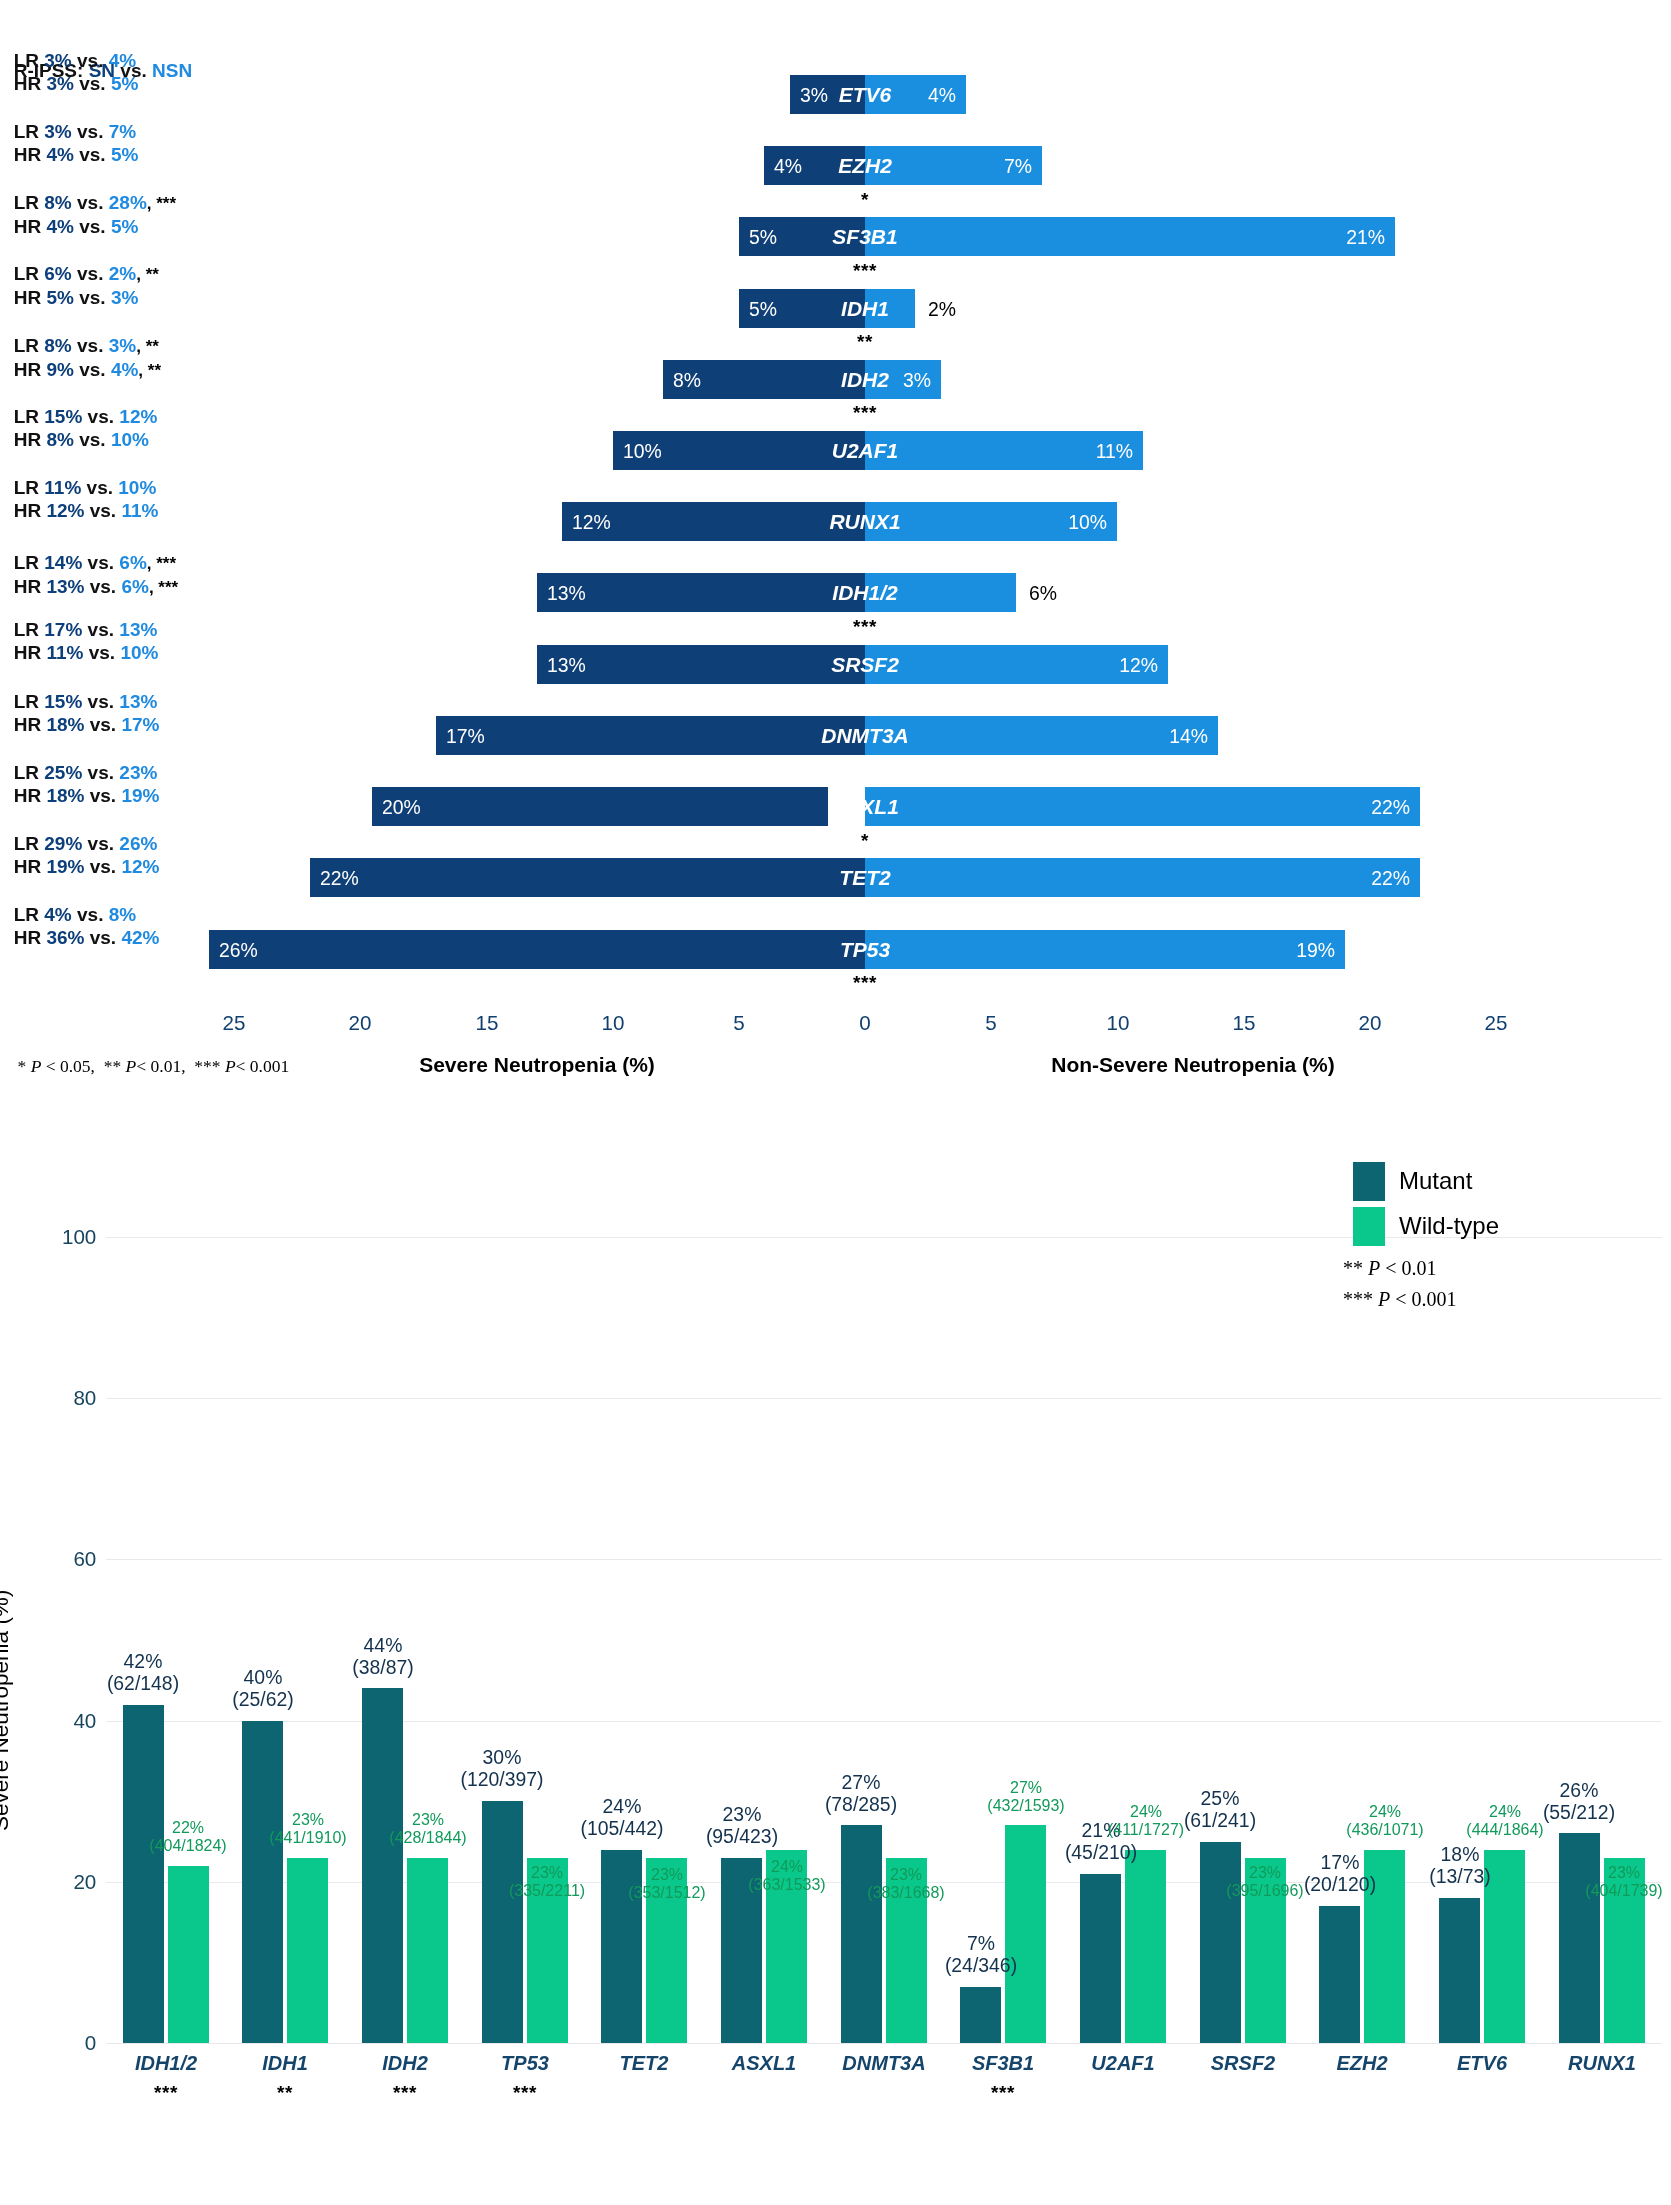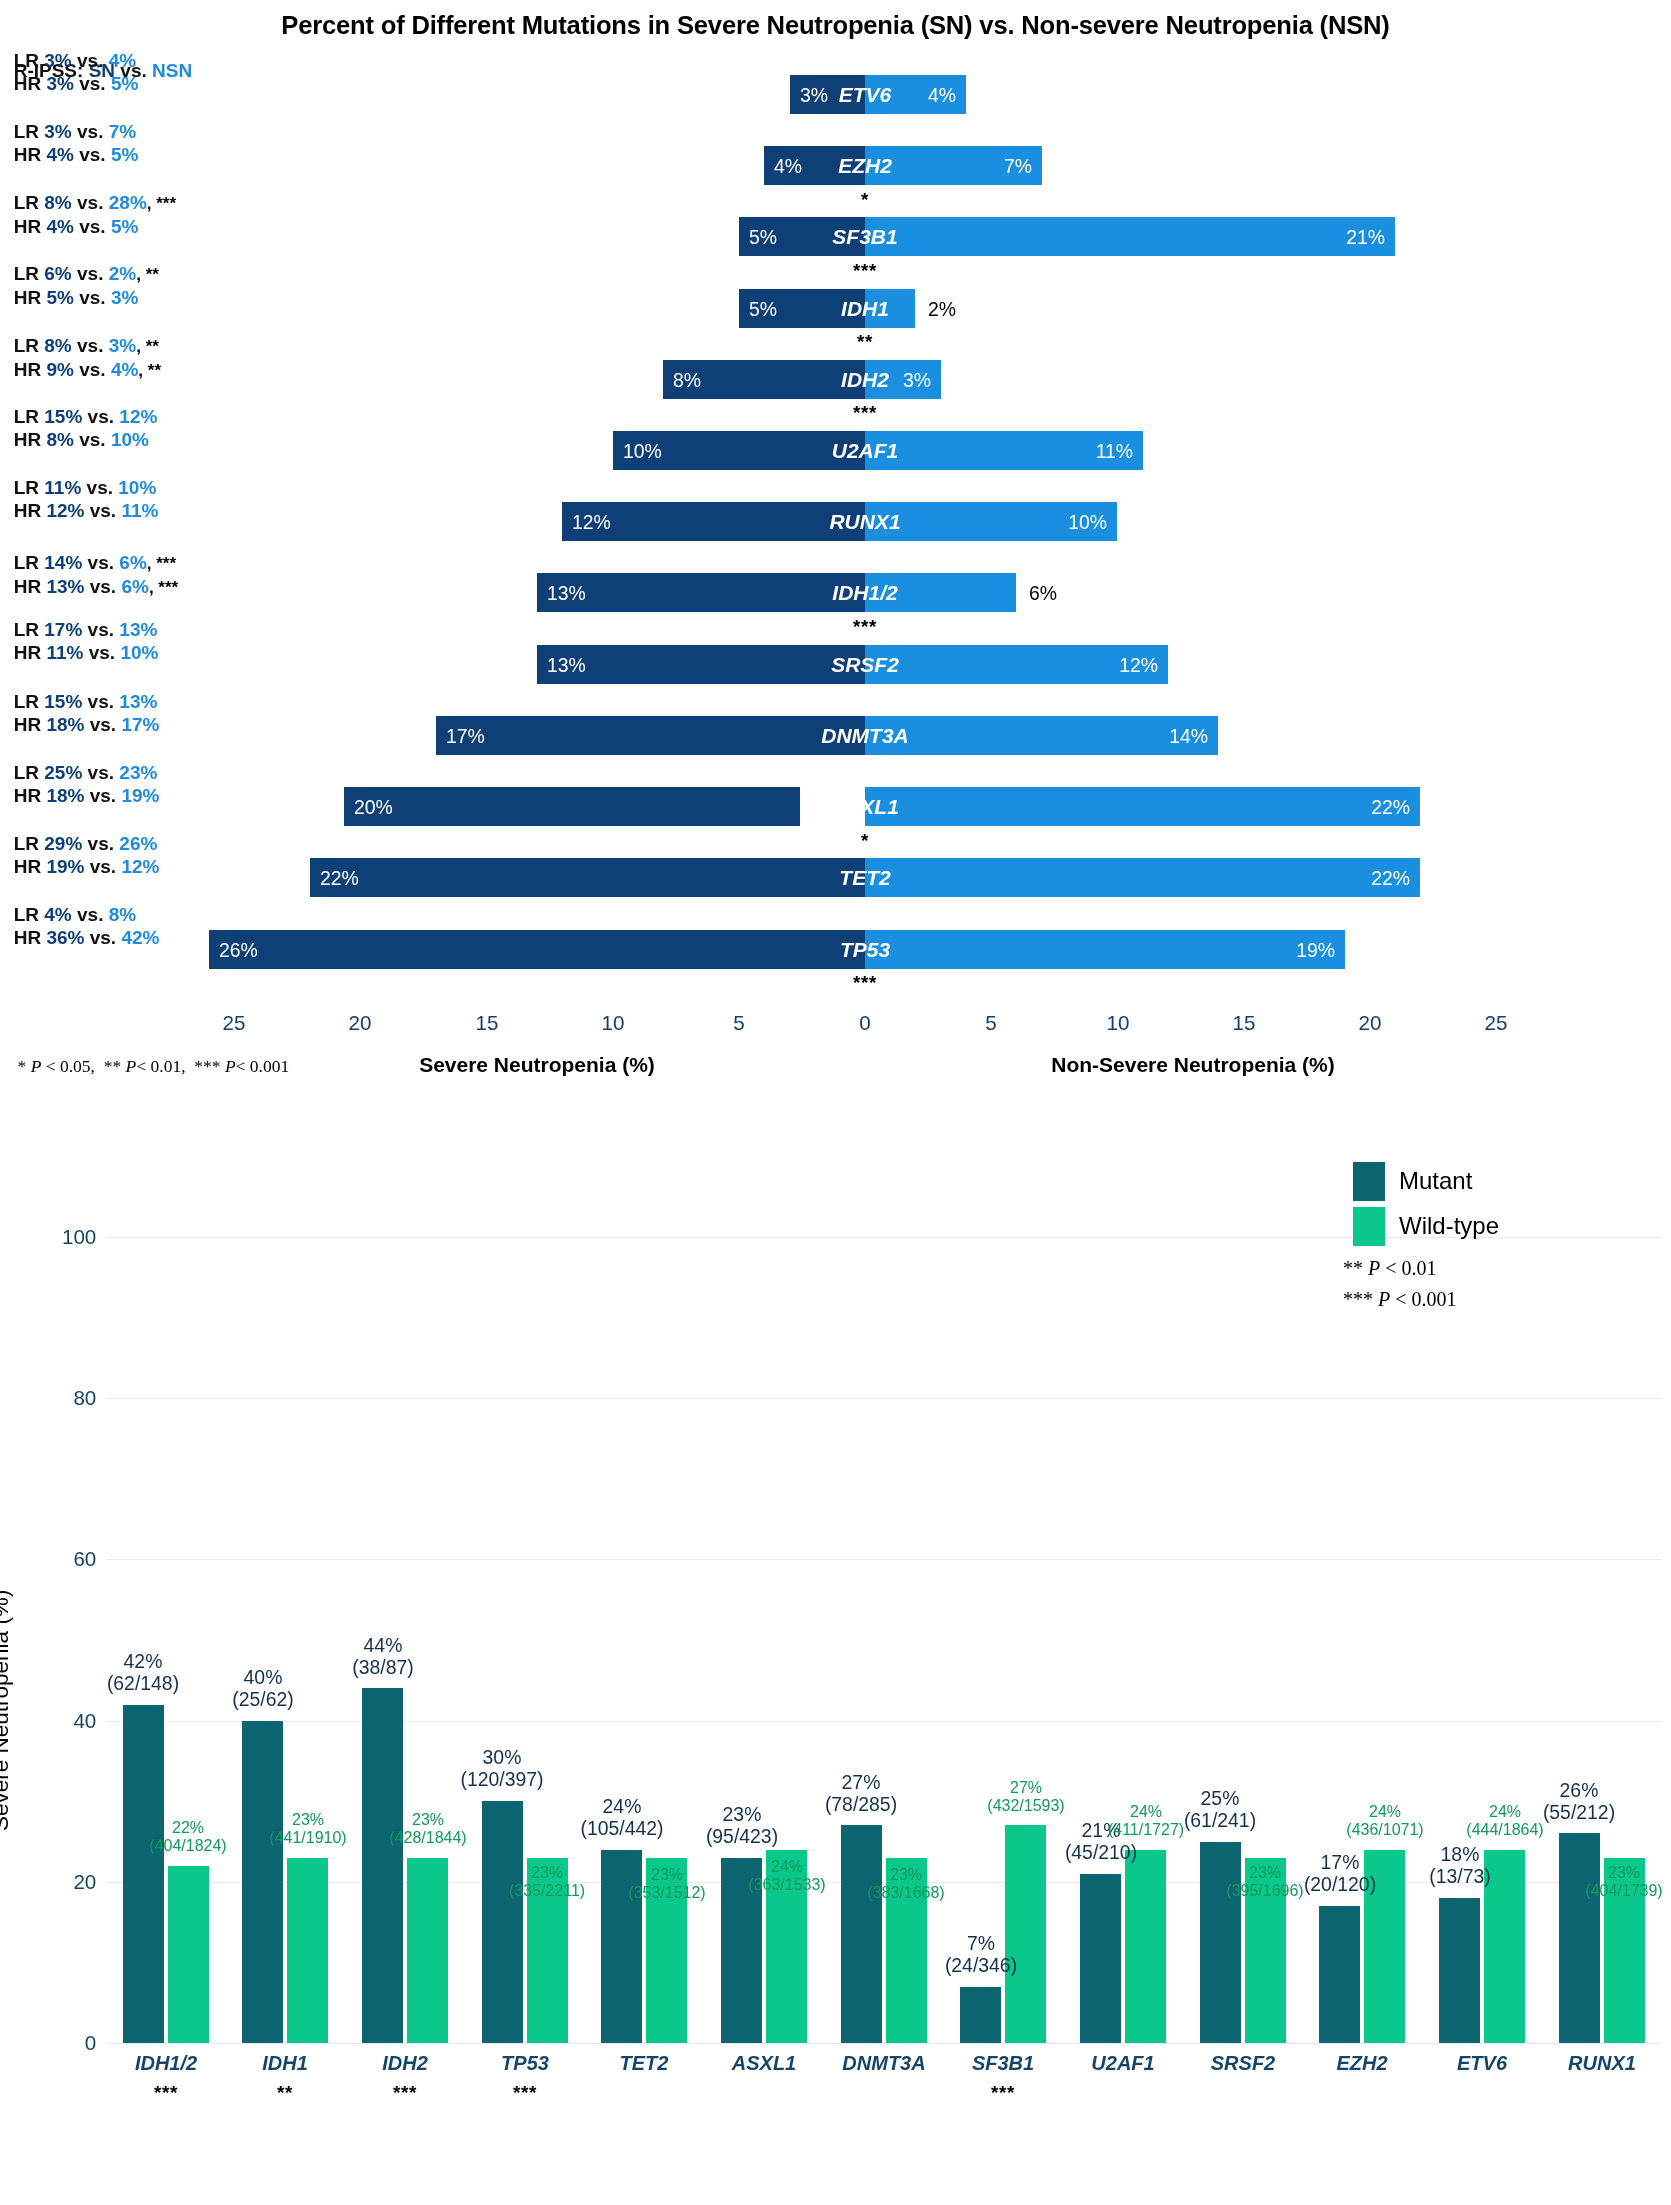--- a/index.html
+++ b/index.html
@@ -57,21 +57,20 @@
         transform:translateX(-50%);letter-spacing:0.6px;}
   .lg-sw{position:absolute;width:32px;height:39px;}
   .lg-tx{position:absolute;font-size:24px;color:#000;white-space:nowrap;}
   .lg-p{position:absolute;font-size:20px;color:#000;white-space:nowrap;font-family:"Liberation Serif",serif;}
   .lg-p i{font-style:italic;}
 </style>
 </head>
 <body>
 
 <div id="panel1">
-  <div id="title1">Percent of Different Mutations in Severe Neutropenia (SN) vs. Non-severe Neutropenia (NSN)</div>
 
   <div id="riph">
     <span>R-IPSS: </span><span class="sn">SN</span><span> vs. </span><span class="nsn">NSN</span>
   </div>
 
   <div id="p1rows">
       <div class="sidelab" style="top: 49px;">
         <div><span>LR </span><span class="sn">3%</span><span> vs. </span><span class="nsn">4%</span></div>
         <div><span>HR </span><span class="sn">3%</span><span> vs. </span><span class="nsn">5%</span></div>
       </div>
@@ -202,21 +201,21 @@
         <div class="bar-r" style="left: 865px; width: 353px;">
           <span class="vr-in">14%</span>
         </div>
         <span class="gname" style="left: 865px;">DNMT3A</span>
       </div>
       <div class="sidelab" style="top: 761px;">
         <div><span>LR </span><span class="sn">25%</span><span> vs. </span><span class="nsn">23%</span></div>
         <div><span>HR </span><span class="sn">18%</span><span> vs. </span><span class="nsn">19%</span></div>
       </div>
       <div class="barrow" style="top: 787px; height: 39px;">
-        <div class="bar-l" style="left: 344px; width: 456px;">
+        <div class="bar-l" style="left: 372px; width: 456px;">
           <span class="vl">20%</span>
         </div>
         <div class="bar-r" style="left: 865px; width: 555px;">
           <span class="vr-in">22%</span>
         </div>
         <span class="gname" style="left: 865px;">ASXL1</span>
       </div>
       <div class="sig" style="left: 865px; top: 830px;">*</div>
       <div class="sidelab" style="top: 832px;">
         <div><span>LR </span><span class="sn">29%</span><span> vs. </span><span class="nsn">26%</span></div>

